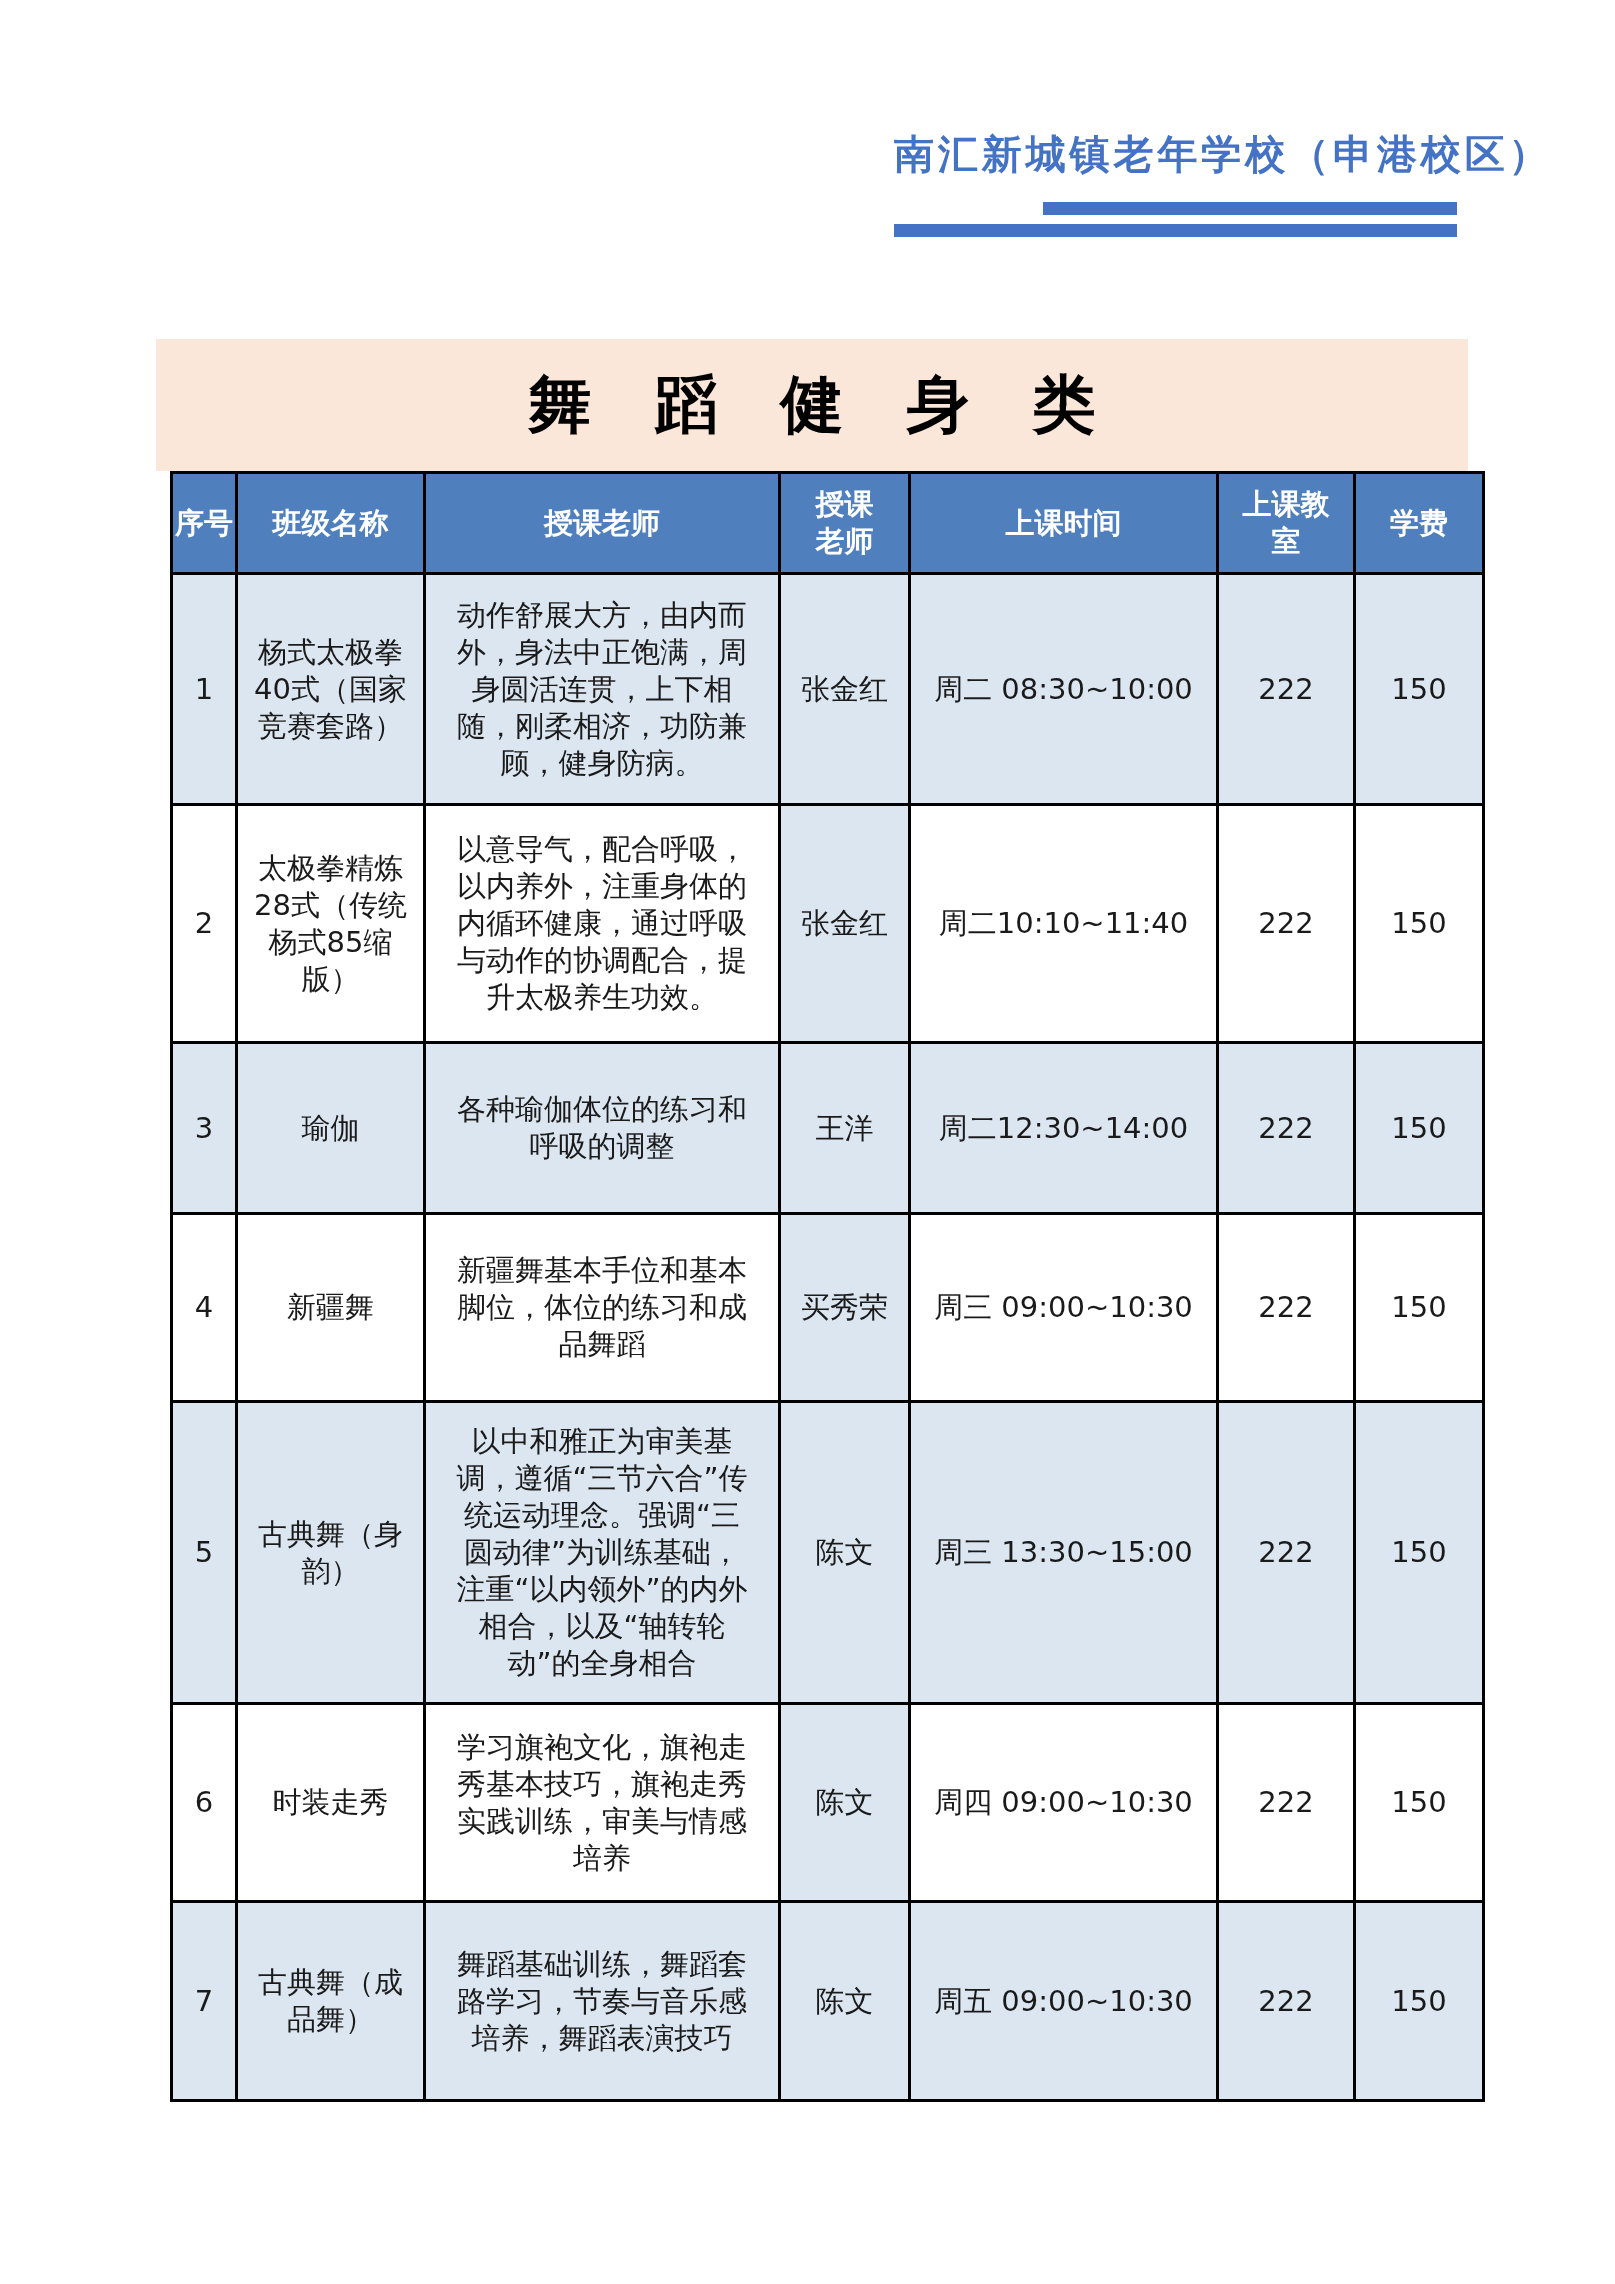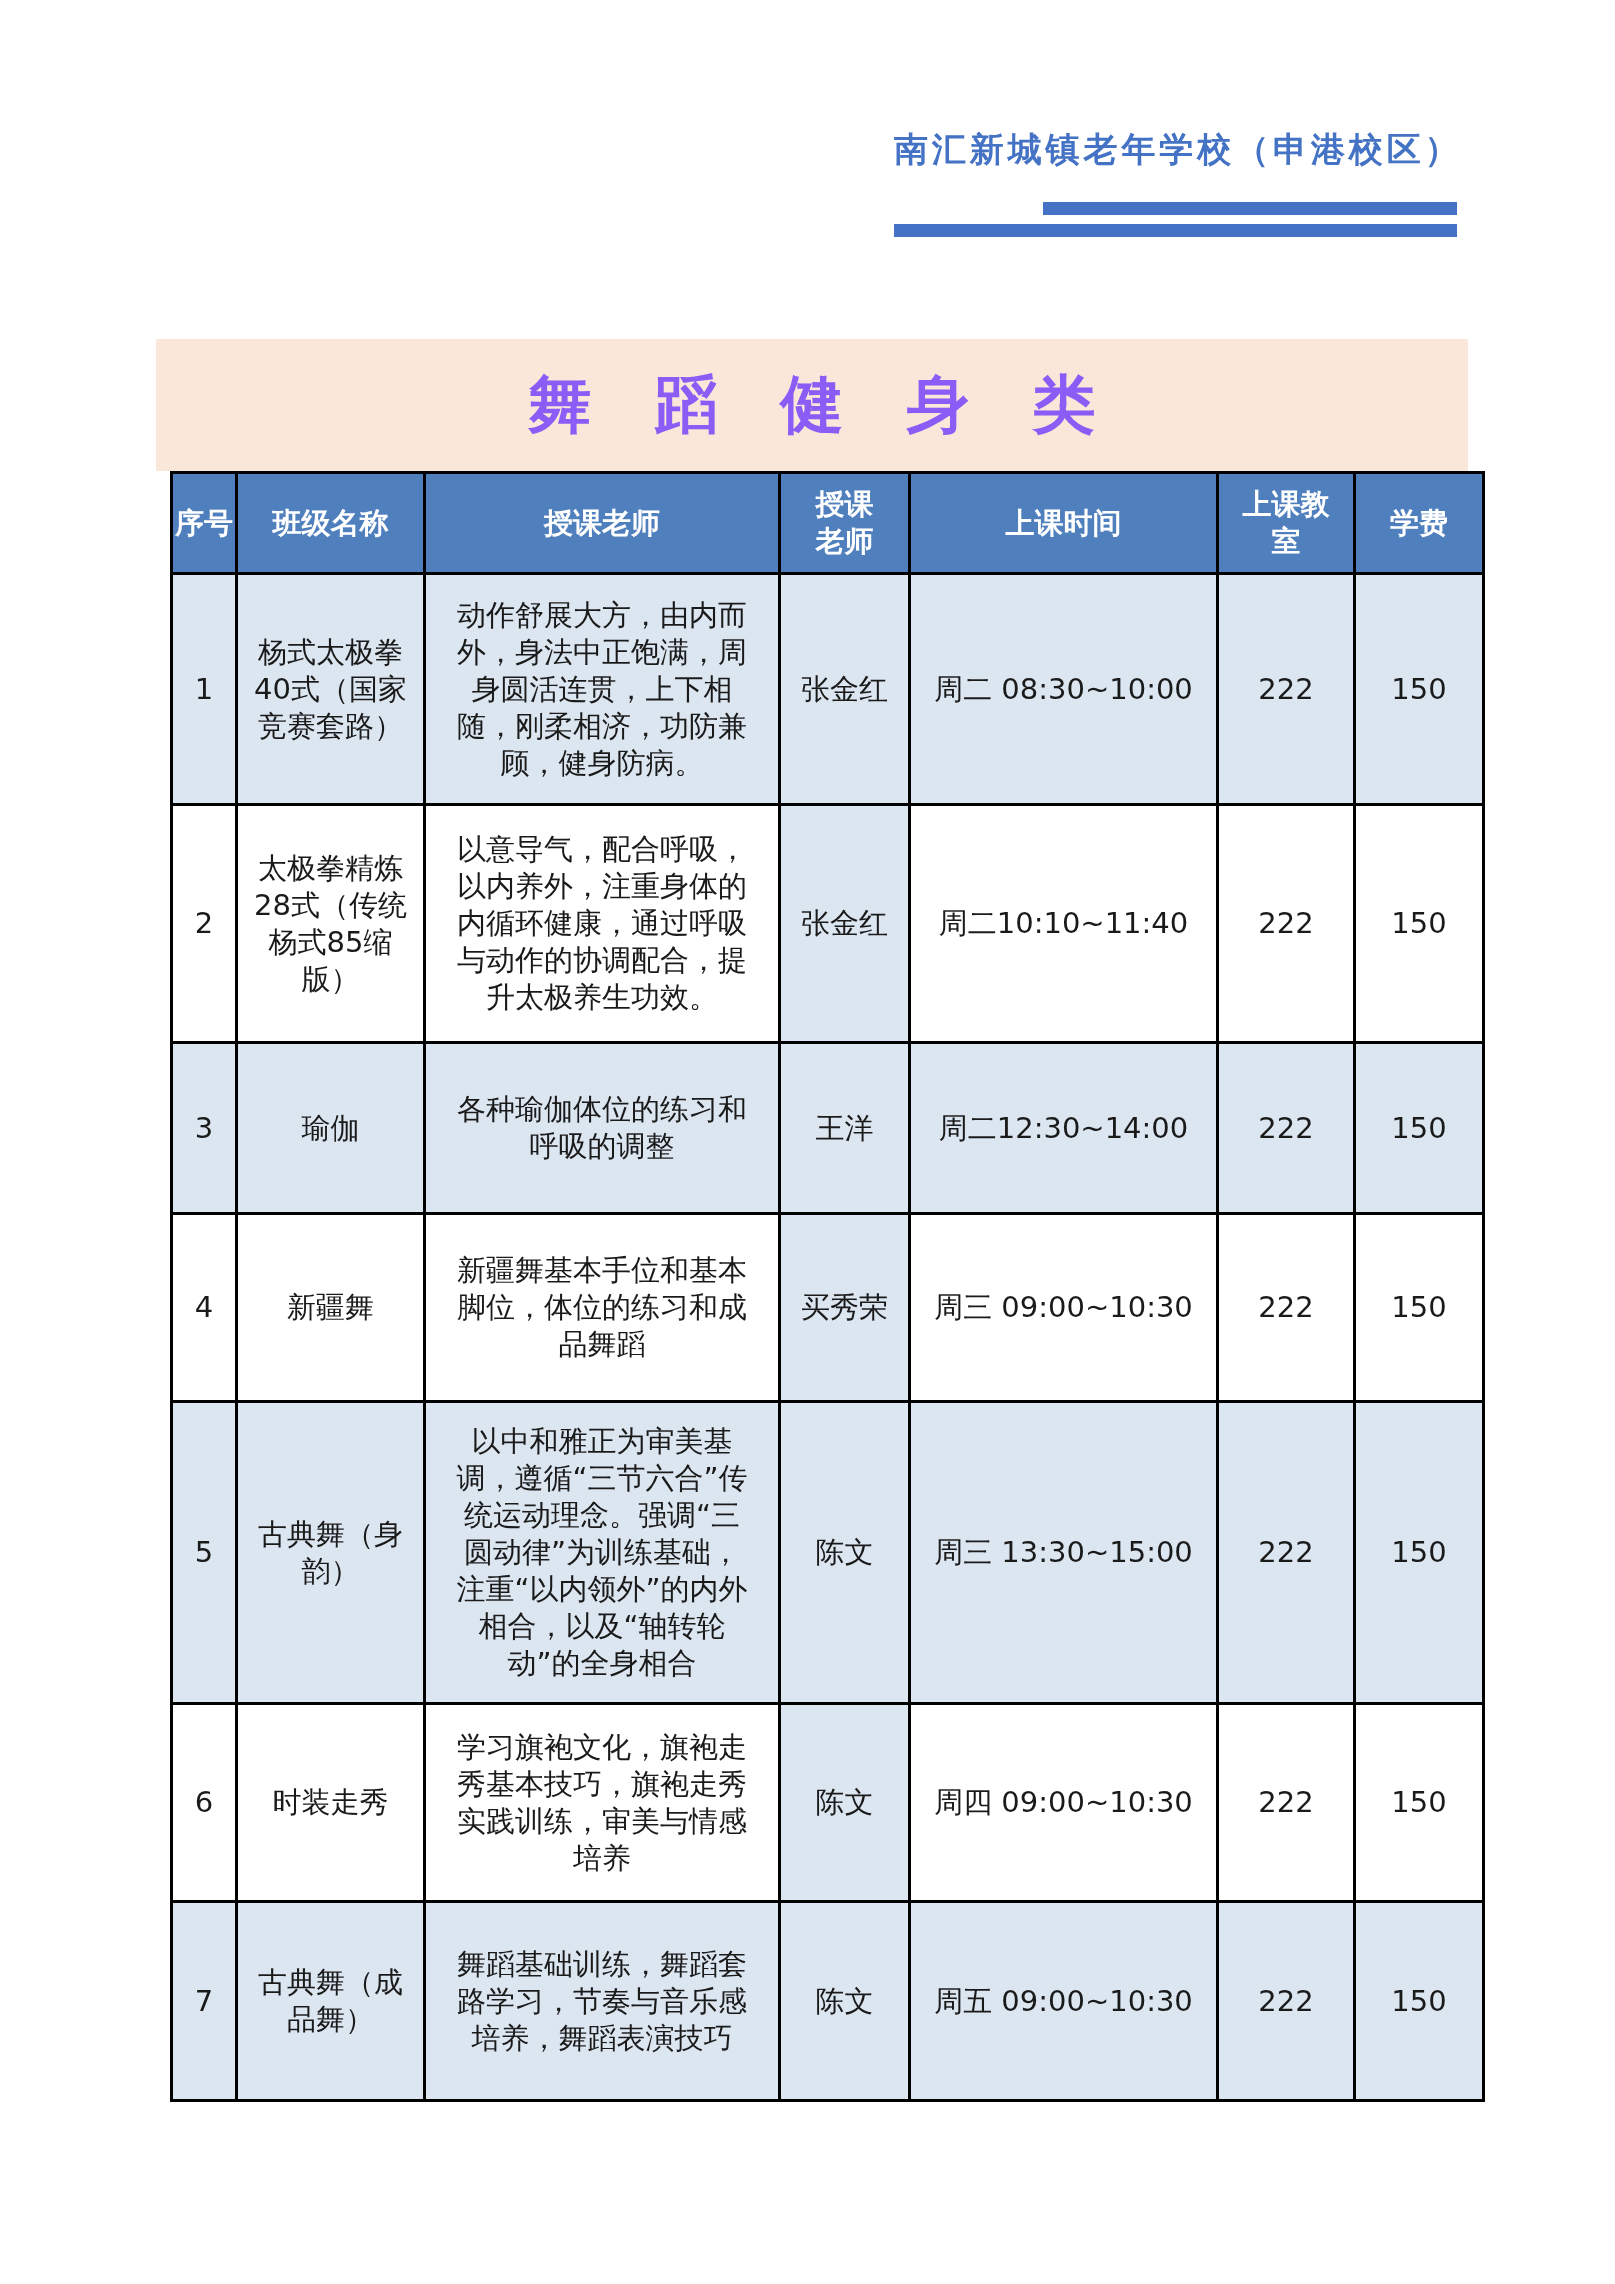--- a/index.html
+++ b/index.html
@@ -1,26 +1,26 @@
 <!DOCTYPE html>
 <html style="font-size:10.4px"><head>
 <meta charset="utf-8">
 <style>
   html, body { margin: 0; padding: 0; background: #ffffff; }
   body { width: 1616px; height: 2284px; position: relative; overflow: hidden;
          font-family: "DejaVu Sans", "Liberation Sans", sans-serif; color: #1a1a1a; }
 
   .school-title { position: absolute; left: 894px; top: 127px; width: 574px;
-    font-size: 34px; font-weight: bold; color: #4472c4; letter-spacing: 3.9px; white-space: nowrap; }
+    font-size: 40px; font-weight: bold; color: #4472c4; letter-spacing: 3.9px; white-space: nowrap; }
   .bar-top { position: absolute; left: 1043px; top: 202px; width: 414px; height: 13px; background: #4472c4; }
   .bar-bottom { position: absolute; left: 894px; top: 224px; width: 563px; height: 13px; background: #4472c4; }
 
   .category-banner { position: absolute; left: 156px; top: 339px; width: 1312px; height: 132px;
     background: #fbe7d9; display: flex; align-items: center; justify-content: center; }
-  .category-title { font-size: 63px; font-weight: bold; color: #8b5cf6; letter-spacing: 63px; padding-left: 63px; }
+  .category-title { font-size: 63px; font-weight: bold; color: #000000; letter-spacing: 63px; padding-left: 63px; }
 
   table.course-table { position: absolute; left: 156px; top: 471px; width: 1312px;
     border-collapse: collapse; table-layout: fixed; margin-left: 14px; }
   .course-table th, .course-table td { border: 3.3px solid #000; text-align: center; vertical-align: middle;
     padding: 0 12px; box-sizing: border-box; }
   .course-table th { background: #4f7fbd; color: #ffffff; font-size: 29px; font-weight: bold; line-height: 37px; height: 96px; }
   .course-table td { font-size: 29px; line-height: 37px; color: #1a1a1a; }
   .course-table tr.shaded td { background: #dce6f1; }
   .course-table tr.plain td { background: #ffffff; }
   .course-table tr.plain td.teacher-cell { background: #dce6f1; }

